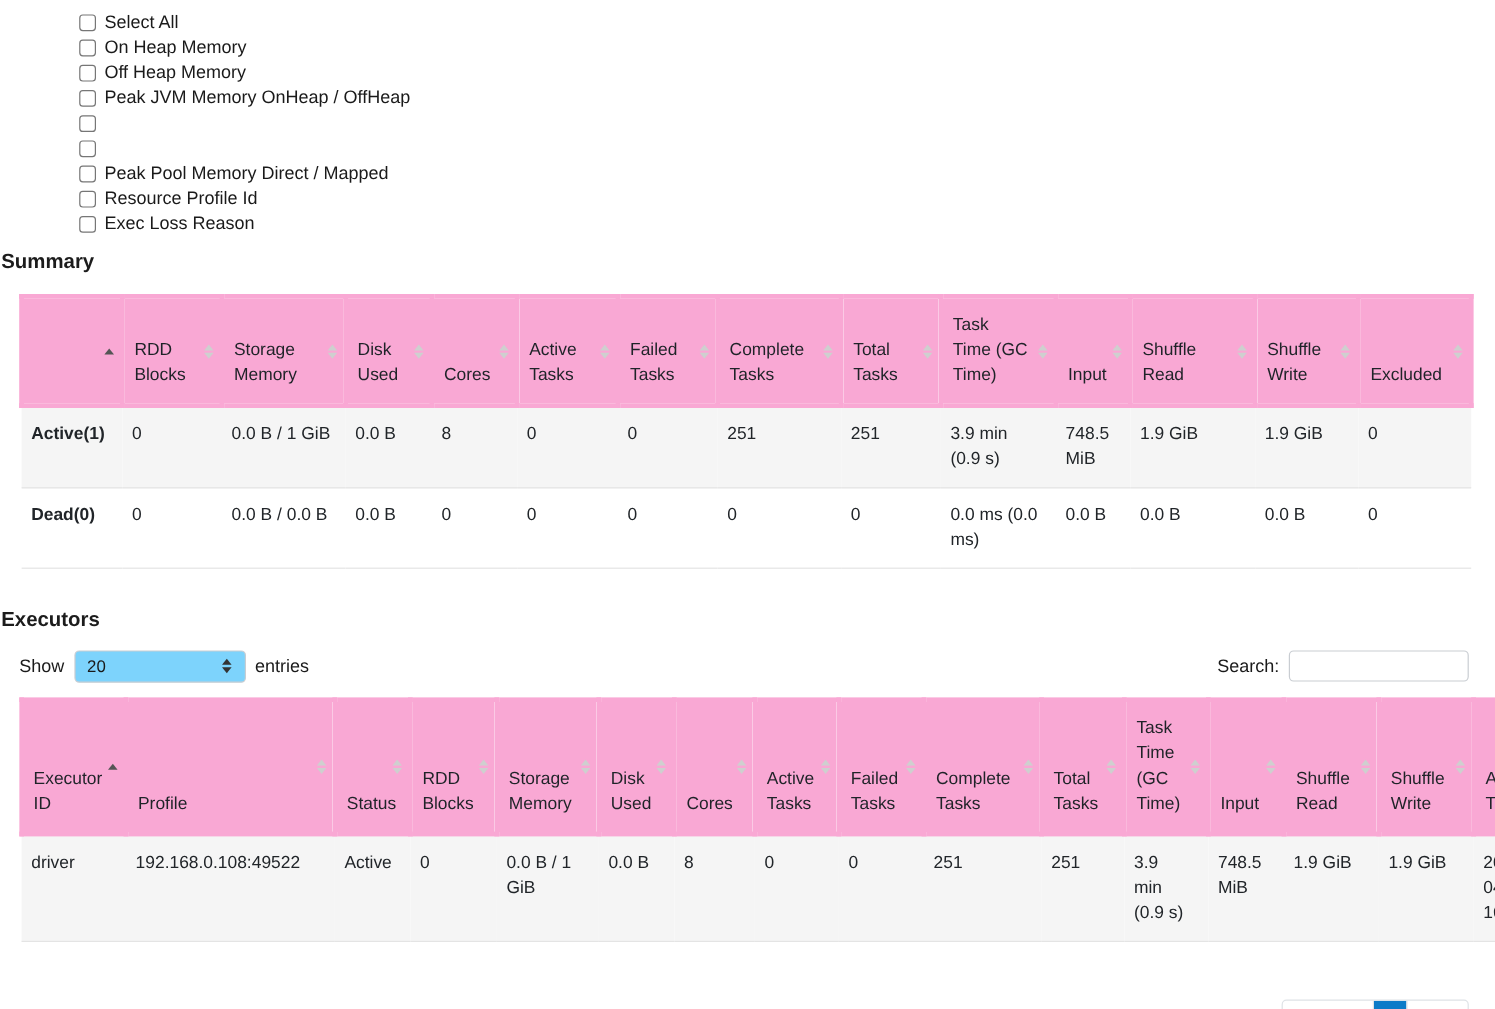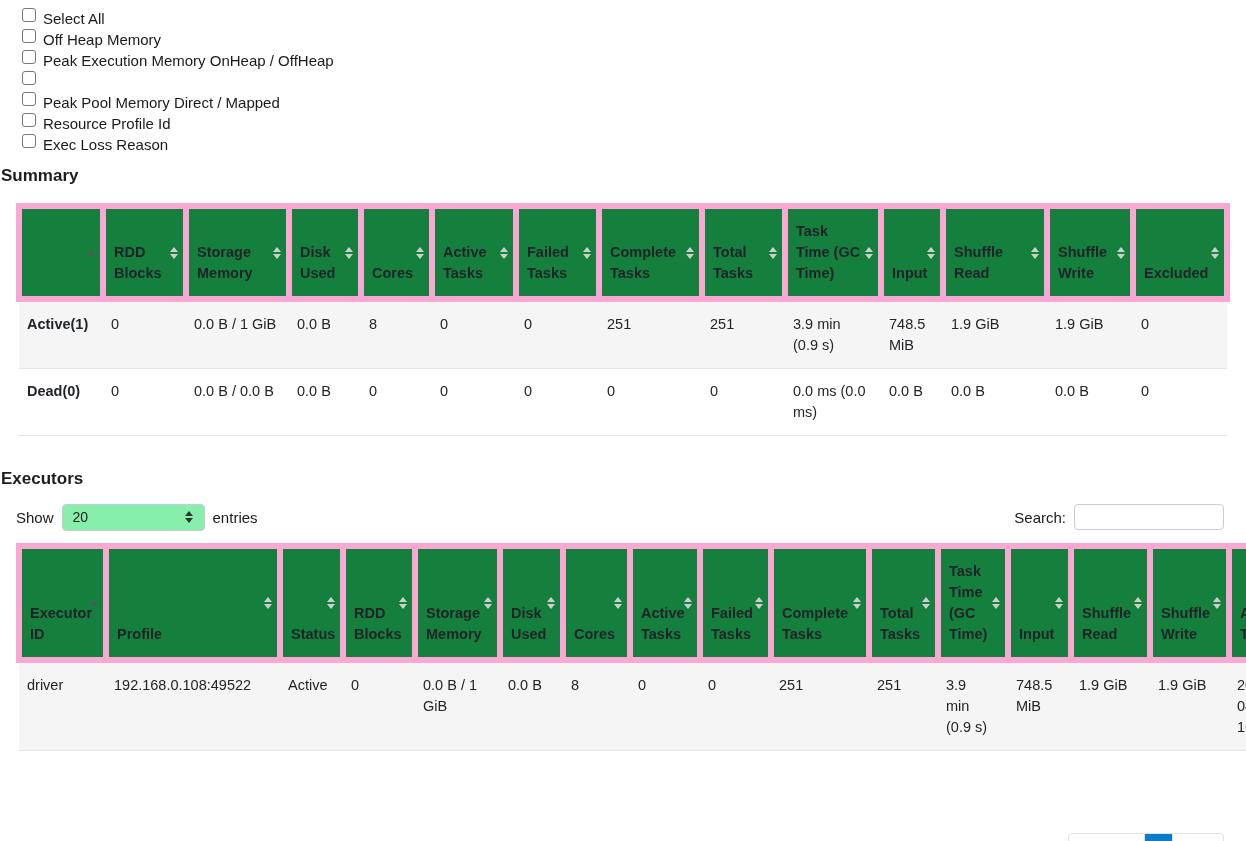--- a/index.html
+++ b/index.html
@@ -6,39 +6,39 @@
   html,body { background:#fff; }
   body { font-family: "Liberation Sans", "DejaVu Sans", sans-serif; color:#212529; }
   .page { position:relative; width:1246px; height:841px; overflow:hidden; background:#fff; }
 
   
   .metrics-toggle-clip { position:absolute; top:0; left:10px; height:3px; width:220px; overflow:hidden; }
   .metrics-toggle-clip span { display:block; margin-top:-15px; font-size:15px; color:#7d93ad; }
 
   
   .metrics-list { padding:8px 0 0 22px; }
-  .metric-row { display:flex; align-items:flex-start; height:21px; }
+  .metric-row { display:flex; align-items:center; height:21px;margin-left:44px; }
   .metric-row input[type="checkbox"] {
     appearance:none; -webkit-appearance:none;
     width:14px; height:14px; border:1px solid #767676; border-radius:3px;
     background:#fff; margin:0 7px 0 0; flex:0 0 auto;
   }
   .metric-row .metric-label { font-size:15px; color:#1a1a1a; line-height:21px; }
 
   h4.section-heading { font-size:17px; font-weight:700; color:#1c1c1c; margin:10px 0 0 1px; line-height:22px; }
 
   
   table.spark-table { border-collapse:collapse; table-layout:fixed; margin-left:16px; font-size:14.5px; }
   table.summary-table { width:1208px; margin-top:16px; }
   .exec-table-clip { width:1230px; overflow:hidden; margin:12px 0 0 16px; }
   table.exec-table { width:1320px; margin-left:0; }
 
   .spark-table thead th {
-    border:6px solid #f9a8d4; background:#15803d;
-    font-weight:700; text-align:left; vertical-align:bottom;
+    border:4px solid #f9a8d4; background:#f9a8d4;
+    font-weight:400; text-align:left; vertical-align:bottom;
     padding:12px 16px 12px 8px; line-height:21px; position:relative;
     white-space:pre-line; color:#1f2328;
   }
   .spark-table td, .spark-table tbody th {
     padding:12px 8px; vertical-align:top; text-align:left;
     line-height:21px; white-space:pre-line; border:none;
   }
   .spark-table tbody th { font-weight:700; }
   .spark-table tbody tr { border-bottom:1px solid #e4e4e4; }
   .spark-table tbody tr:nth-child(odd) { background:#f5f5f5; }
@@ -48,21 +48,21 @@
   .sort-icon .u { width:0; height:0; border-left:4px solid transparent; border-right:4px solid transparent; border-bottom:5px solid #cfcfcf; }
   .sort-icon .d { width:0; height:0; border-left:4px solid transparent; border-right:4px solid transparent; border-top:5px solid #cfcfcf; }
   .sort-icon.asc .u { border-bottom-color:#555; }
 
   
   .controls-row { width:1208px; margin:13px 0 0 16px; display:flex; align-items:center; justify-content:space-between; height:28px; }
   .show-entries { display:flex; align-items:center; font-size:15px; color:#1a1a1a; }
   .length-select {
     width:143px; height:27px; border:1px solid #c9cdd2; border-radius:4px;
     display:inline-flex; align-items:center; padding:0 10px; margin:0 8px;
-    font-size:14px; color:#1a1a1a; position:relative; background:#86efac; cursor:default;
+    font-size:14px; color:#1a1a1a; position:relative; background:#7dd3fc; cursor:default;
   }
   .select-caret { position:absolute; right:11px; top:50%; transform:translateY(-50%);
     display:flex; flex-direction:column; gap:2px; align-items:center; }
   .select-caret .u { width:0;height:0;border-left:4px solid transparent;border-right:4px solid transparent;border-bottom:5px solid #333; }
   .select-caret .d { width:0;height:0;border-left:4px solid transparent;border-right:4px solid transparent;border-top:5px solid #333; }
   .search-box { display:flex; align-items:center; font-size:15px; color:#1a1a1a; }
   .search-box input {
     width:150px; height:26px; border:1px solid #c9cdd2; border-radius:4px;
     margin-left:8px; padding:0 8px; font-size:14px; font-family:inherit; outline:none;
   }
@@ -84,25 +84,32 @@
     <span>Show Additional Metrics</span>
   </div>
 
   <div class="metrics-list">
     <div class="metric-row">
       <input type="checkbox" style="">
       <span class="metric-label">Select All</span>
     </div>
     <div class="metric-row">
       <input type="checkbox" style="">
+      <span class="metric-label">On Heap Memory</span>
+    </div>
+    <div class="metric-row">
+      <input type="checkbox" style="">
       <span class="metric-label">Off Heap Memory</span>
     </div>
     <div class="metric-row">
       <input type="checkbox" style="">
-      <span class="metric-label">Peak Execution Memory OnHeap / OffHeap</span>
+      <span class="metric-label">Peak JVM Memory OnHeap / OffHeap</span>
+    </div>
+    <div class="metric-row">
+      <input type="checkbox" style="">
     </div>
     <div class="metric-row">
       <input type="checkbox" style="">
     </div>
     <div class="metric-row">
       <input type="checkbox" style="">
       <span class="metric-label">Peak Pool Memory Direct / Mapped</span>
     </div>
     <div class="metric-row">
       <input type="checkbox" style="">

